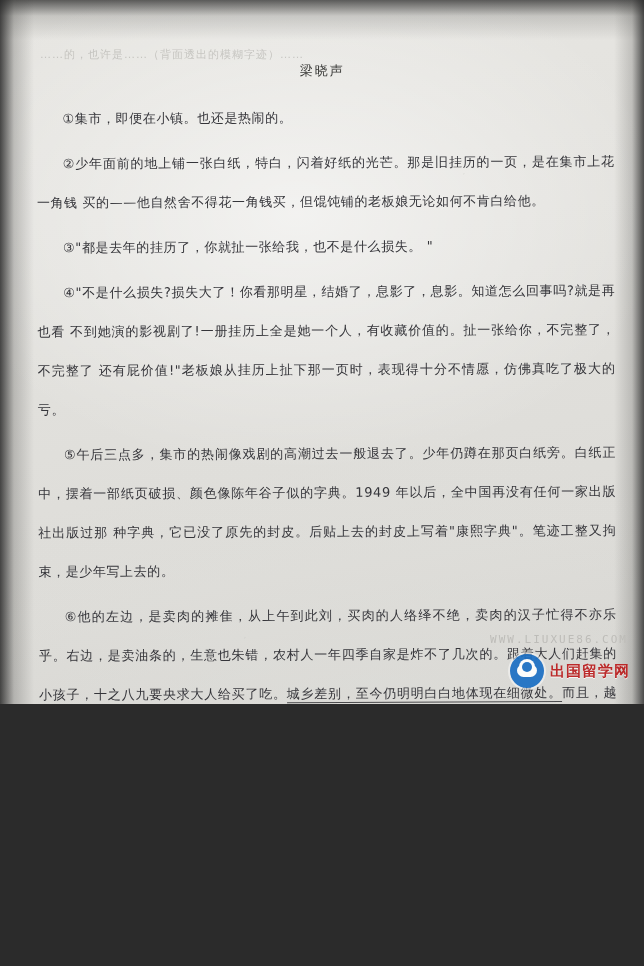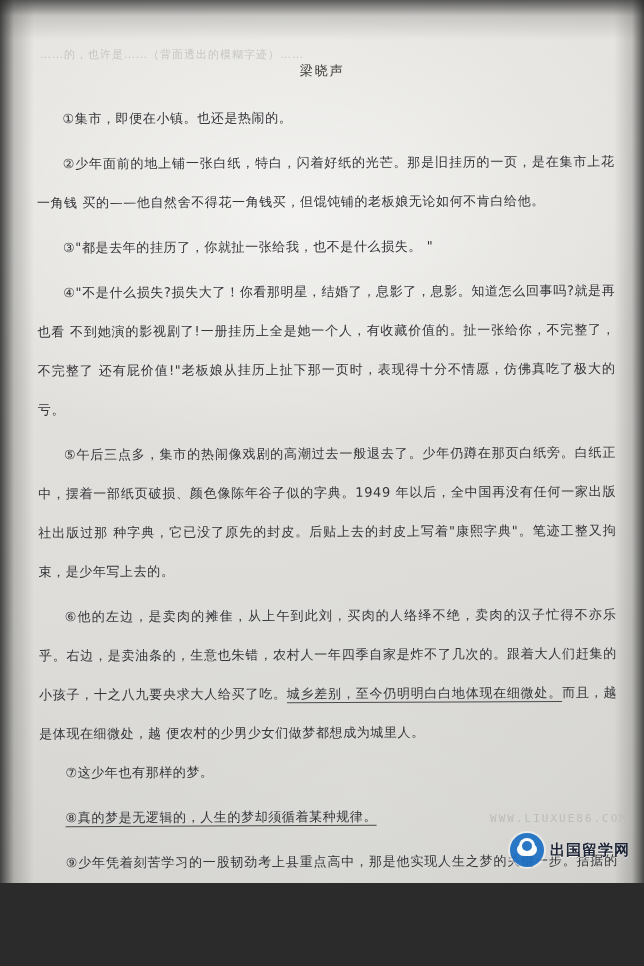--- a/index.html
+++ b/index.html
@@ -3,21 +3,21 @@
 <meta charset="utf-8">
 <style>
   html, body {
     margin: 0;
     padding: 0;
     background: #2b2b2b;
   }
   #page {
     position: relative;
     width: 644px;
-    height: 883px;
+    height: 704px;
     overflow: hidden;
     background: #d8d7d3;
     font-family: "DejaVu Sans", "Liberation Sans", sans-serif;
   }
   
   .paper {
     position: absolute;
     left: 0; top: 0;
     width: 644px; height: 966px;
     background:
@@ -113,21 +113,21 @@
     content: "";
     position: absolute;
     left: 12px; top: 8px;
     width: 10px; height: 10px;
     border-radius: 50%;
     background: #1b6fc4;
     box-shadow: 0 0 0 3px #ffffff;
   }
   .wm-text {
     font-size: 15px;
-    color: #0f172a;
+    color: #b91c1c;
     font-weight: bold;
     letter-spacing: 1px;
     text-shadow: 0 1px 0 rgba(255,255,255,0.8);
   }
   .wm-url {
     position: absolute;
     right: 16px;
     bottom: 58px;
     font-size: 11px;
     letter-spacing: 2px;

